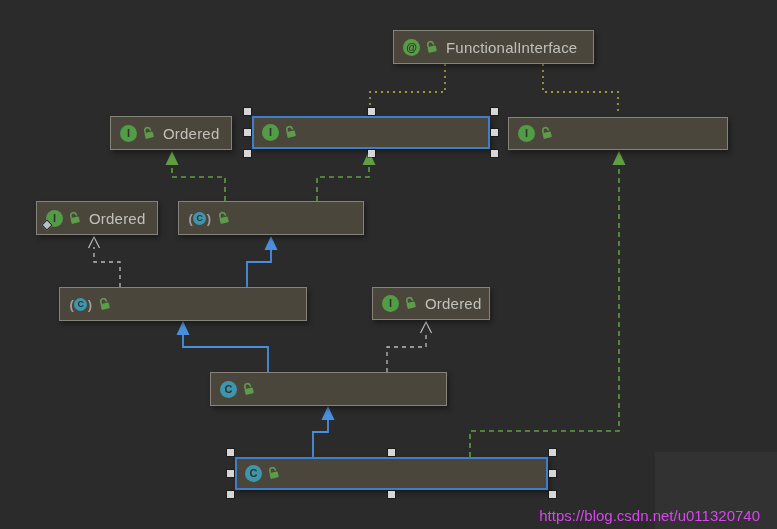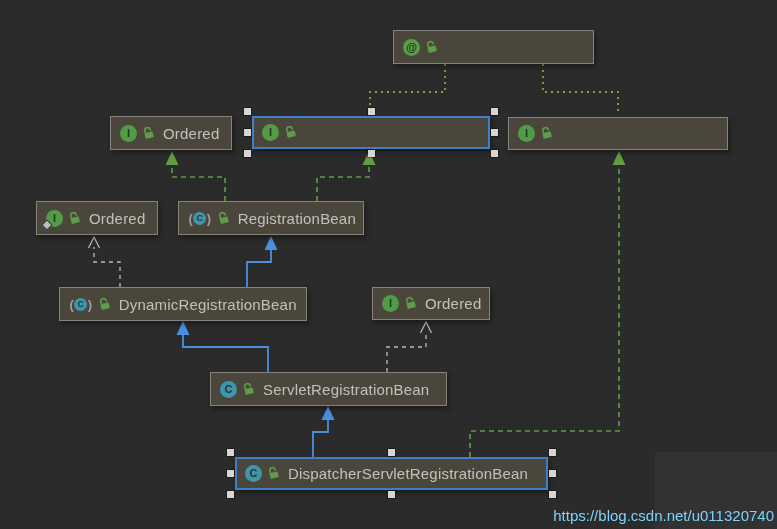--- a/index.html
+++ b/index.html
@@ -17,21 +17,21 @@
   .ball.small{width:13px;height:13px;font-size:9px;}
   .ball.at{font-size:11px;}
   .paren{color:#9e9e9e;font-size:13px;font-weight:bold;line-height:1;margin:0 0.5px;}
   .static-diamond{position:absolute;left:-3px;bottom:-2px;width:6px;height:6px;
     transform:rotate(45deg);background:#b8bec4;border:1px solid #2b2b2b;}
   .lock{flex:none;margin-left:4px;margin-top:-1px;}
   .handle{position:absolute;z-index:3;width:7px;height:7px;background:#d6d6d6;
     box-shadow:0 0 0 1px rgba(0,0,0,.35);}
   .watermark-patch{position:absolute;left:655px;top:452px;width:122px;height:77px;
     background:rgba(255,255,255,.035);z-index:0;}
-  .watermark{position:absolute;right:3px;bottom:5px;z-index:4;color:#7dd3fc;font-size:15px;}
+  .watermark{position:absolute;right:17px;bottom:5px;z-index:4;color:#d946ef;font-size:15px;}
 </style>
 </head>
 <body>
 
 <div class="canvas">
   <svg id="edges-layer" width="777" height="529">
       <g>
         <polyline points="225,201 225,177 172,177 172,165" fill="none" stroke="#5f9e43" stroke-width="1.6" stroke-dasharray="5,4"></polyline>
         <polygon points="172,151 165.5,165 178.5,165" fill="#5f9e43"></polygon>
       </g>
@@ -74,20 +74,21 @@
       <div class="node" style="left: 393px; top: 30px; width: 201px; height: 34px;">
         <span class="icon-wrap">
           <span class="ball at" style="background:#569d44">@</span>
         </span>
         <svg class="lock" width="15" height="14" viewBox="0 0 15 14">
           <g transform="rotate(-14 7 7)">
             <path d="M4.4 6.4 V4.5 a2.8 2.8 0 0 1 5.6 0 V5.3" fill="none" stroke="#5e9b4a" stroke-width="1.6"></path>
             <rect x="3.4" y="6.4" width="8.4" height="6" rx="1" fill="#5e9b4a"></rect>
           </g>
         </svg>
+        <span class="label">FunctionalInterface</span>
       </div>
       <div class="node" style="left: 110px; top: 116px; width: 122px; height: 34px;">
         <span class="icon-wrap">
           <span class="ball" style="background:#519c45">I</span>
         </span>
         <svg class="lock" width="15" height="14" viewBox="0 0 15 14">
           <g transform="rotate(-14 7 7)">
             <path d="M4.4 6.4 V4.5 a2.8 2.8 0 0 1 5.6 0 V5.3" fill="none" stroke="#5e9b4a" stroke-width="1.6"></path>
             <rect x="3.4" y="6.4" width="8.4" height="6" rx="1" fill="#5e9b4a"></rect>
           </g>
@@ -142,35 +143,33 @@
           <span class="paren">(</span>
           <span class="ball small" style="background:#3d96ae">C</span>
           <span class="paren">)</span>
         </span>
         <svg class="lock" width="15" height="14" viewBox="0 0 15 14">
           <g transform="rotate(-14 7 7)">
             <path d="M4.4 6.4 V4.5 a2.8 2.8 0 0 1 5.6 0 V5.3" fill="none" stroke="#5e9b4a" stroke-width="1.6"></path>
             <rect x="3.4" y="6.4" width="8.4" height="6" rx="1" fill="#5e9b4a"></rect>
           </g>
         </svg>
-        <span class="label">RegistrationBean</span>
       </div>
       <div class="node" style="left: 59px; top: 287px; width: 248px; height: 34px;">
         <span class="icon-wrap">
           <span class="paren">(</span>
           <span class="ball small" style="background:#3d96ae">C</span>
           <span class="paren">)</span>
         </span>
         <svg class="lock" width="15" height="14" viewBox="0 0 15 14">
           <g transform="rotate(-14 7 7)">
             <path d="M4.4 6.4 V4.5 a2.8 2.8 0 0 1 5.6 0 V5.3" fill="none" stroke="#5e9b4a" stroke-width="1.6"></path>
             <rect x="3.4" y="6.4" width="8.4" height="6" rx="1" fill="#5e9b4a"></rect>
           </g>
         </svg>
-        <span class="label">DynamicRegistrationBean</span>
       </div>
       <div class="node" style="left: 372px; top: 287px; width: 118px; height: 33px;">
         <span class="icon-wrap">
           <span class="ball" style="background:#519c45">I</span>
         </span>
         <svg class="lock" width="15" height="14" viewBox="0 0 15 14">
           <g transform="rotate(-14 7 7)">
             <path d="M4.4 6.4 V4.5 a2.8 2.8 0 0 1 5.6 0 V5.3" fill="none" stroke="#5e9b4a" stroke-width="1.6"></path>
             <rect x="3.4" y="6.4" width="8.4" height="6" rx="1" fill="#5e9b4a"></rect>
           </g>
@@ -180,33 +179,31 @@
       <div class="node" style="left: 210px; top: 372px; width: 237px; height: 34px;">
         <span class="icon-wrap">
           <span class="ball" style="background:#3d96ae">C</span>
         </span>
         <svg class="lock" width="15" height="14" viewBox="0 0 15 14">
           <g transform="rotate(-14 7 7)">
             <path d="M4.4 6.4 V4.5 a2.8 2.8 0 0 1 5.6 0 V5.3" fill="none" stroke="#5e9b4a" stroke-width="1.6"></path>
             <rect x="3.4" y="6.4" width="8.4" height="6" rx="1" fill="#5e9b4a"></rect>
           </g>
         </svg>
-        <span class="label">ServletRegistrationBean</span>
       </div>
       <div class="node selected" style="left: 235px; top: 457px; width: 313px; height: 33px;">
         <span class="icon-wrap">
           <span class="ball" style="background:#3d96ae">C</span>
         </span>
         <svg class="lock" width="15" height="14" viewBox="0 0 15 14">
           <g transform="rotate(-14 7 7)">
             <path d="M4.4 6.4 V4.5 a2.8 2.8 0 0 1 5.6 0 V5.3" fill="none" stroke="#5e9b4a" stroke-width="1.6"></path>
             <rect x="3.4" y="6.4" width="8.4" height="6" rx="1" fill="#5e9b4a"></rect>
           </g>
         </svg>
-        <span class="label">DispatcherServletRegistrationBean</span>
       </div>
       <div class="handle" style="left: 227px; top: 449px;"></div>
       <div class="handle" style="left: 388px; top: 449px;"></div>
       <div class="handle" style="left: 549px; top: 449px;"></div>
       <div class="handle" style="left: 227px; top: 470px;"></div>
       <div class="handle" style="left: 549px; top: 470px;"></div>
       <div class="handle" style="left: 227px; top: 491px;"></div>
       <div class="handle" style="left: 388px; top: 491px;"></div>
       <div class="handle" style="left: 549px; top: 491px;"></div>
     </div>

